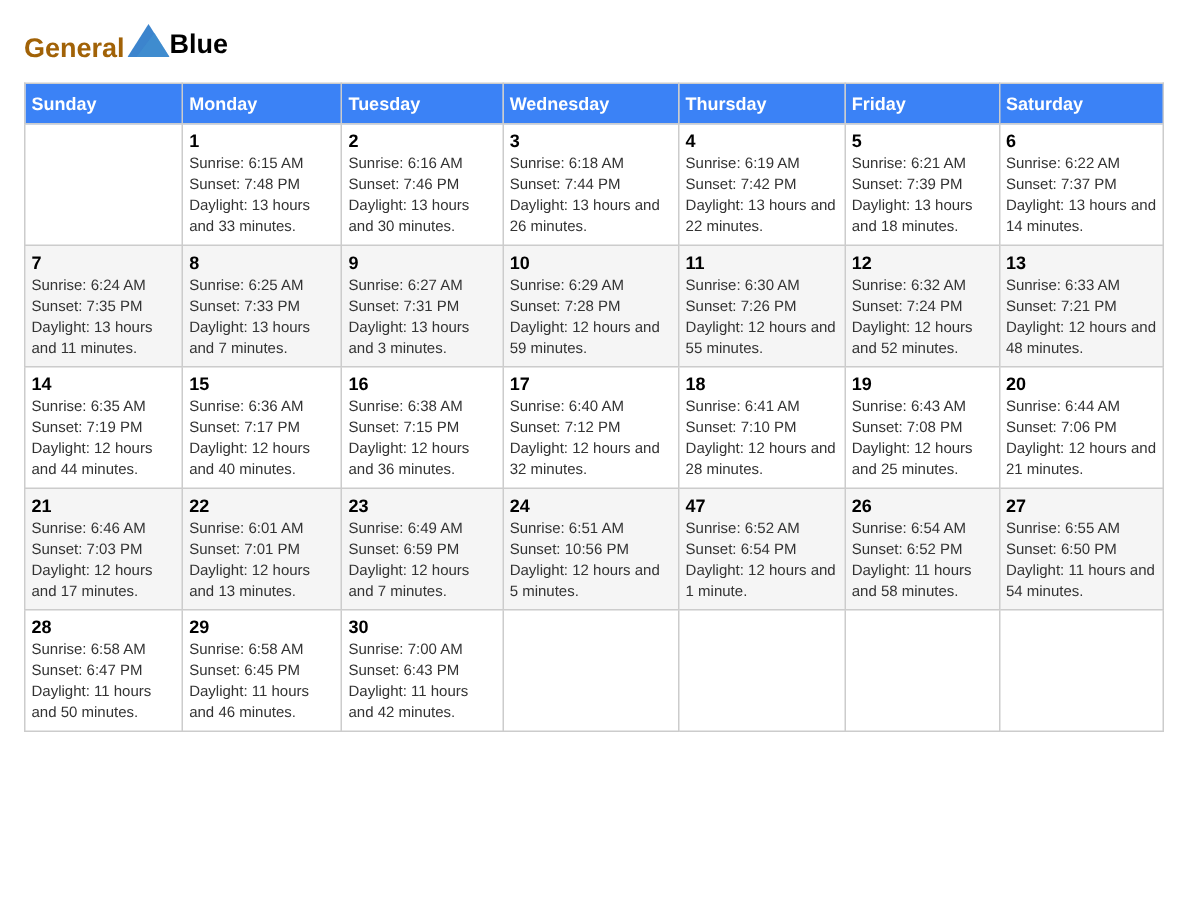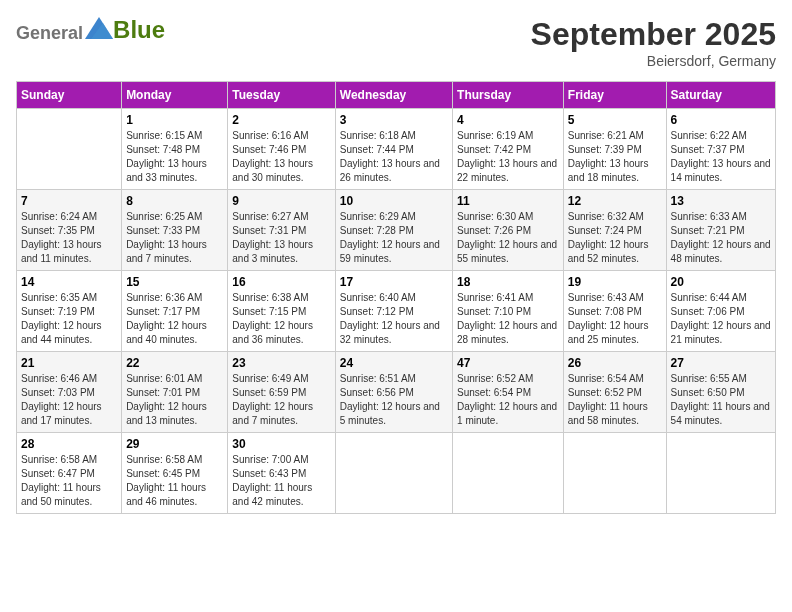--- a/index.html
+++ b/index.html
@@ -36,21 +36,21 @@
     .title-location {
       font-size: 14px;
       color: #555;
     }
     table {
       width: 100%;
       border-collapse: collapse;
       font-size: 11px;
     }
     thead tr th {
-      background-color: #a21caf;
+      background-color: #3b82f6;
       color: #fff;
       padding: 6px 4px;
       text-align: left;
       font-size: 12px;
       font-weight: bold;
       border: 1px solid #ccc;
     }
     tbody tr td {
       border: 1px solid #ccc;
       vertical-align: top;
@@ -77,31 +77,27 @@
     .empty-cell {
       background: #fff !important;
     }
   </style>
 </head>
 <body>
 
 <div class="header">
   <div class="logo">
     <span>
-      <span style="font-size:18px;font-weight:bold;color:#737373;">General</span><svg class="logo-icon" viewBox="0 0 28 22" xmlns="http://www.w3.org/2000/svg">
+      <span style="font-size:18px;font-weight:bold;color:#a16207;">General</span><svg class="logo-icon" viewBox="0 0 28 22" xmlns="http://www.w3.org/2000/svg">
         <polygon points="0,22 14,0 28,22" fill="#1a6fc4" opacity="0.85"></polygon>
         <polygon points="6,22 18,6 28,22" fill="#4090d0" opacity="0.7"></polygon>
       </svg>
     </span>
     <br>
-    <span style="font-size:24px;font-weight:bold;color:#4d7c0f;margin-left:0;">Blue</span>
-  </div>
-  <div class="title-block">
-    <div class="title-month">September 2025</div>
-    <div class="title-location">Beiersdorf, Germany</div>
+    <span style="font-size:18px;font-weight:bold;color:#000000;margin-left:0;">Blue</span>
   </div>
 </div>
 
 <table>
   <thead>
     <tr>
       <th>Sunday</th>
       <th>Monday</th>
       <th>Tuesday</th>
       <th>Wednesday</th>
@@ -300,21 +296,21 @@
           <div class="day-info">
             <div>Sunrise: 6:49 AM</div>
             <div>Sunset: 6:59 PM</div>
             <div>Daylight: 12 hours and 7 minutes.</div>
           </div>
         </td>
         <td>
           <div class="day-number">24</div>
           <div class="day-info">
             <div>Sunrise: 6:51 AM</div>
-            <div>Sunset: 6:56 PM</div>
+            <div>Sunset: 10:56 PM</div>
             <div>Daylight: 12 hours and 5 minutes.</div>
           </div>
         </td>
         <td>
           <div class="day-number">47</div>
           <div class="day-info">
             <div>Sunrise: 6:52 AM</div>
             <div>Sunset: 6:54 PM</div>
             <div>Daylight: 12 hours and 1 minute.</div>
           </div>

